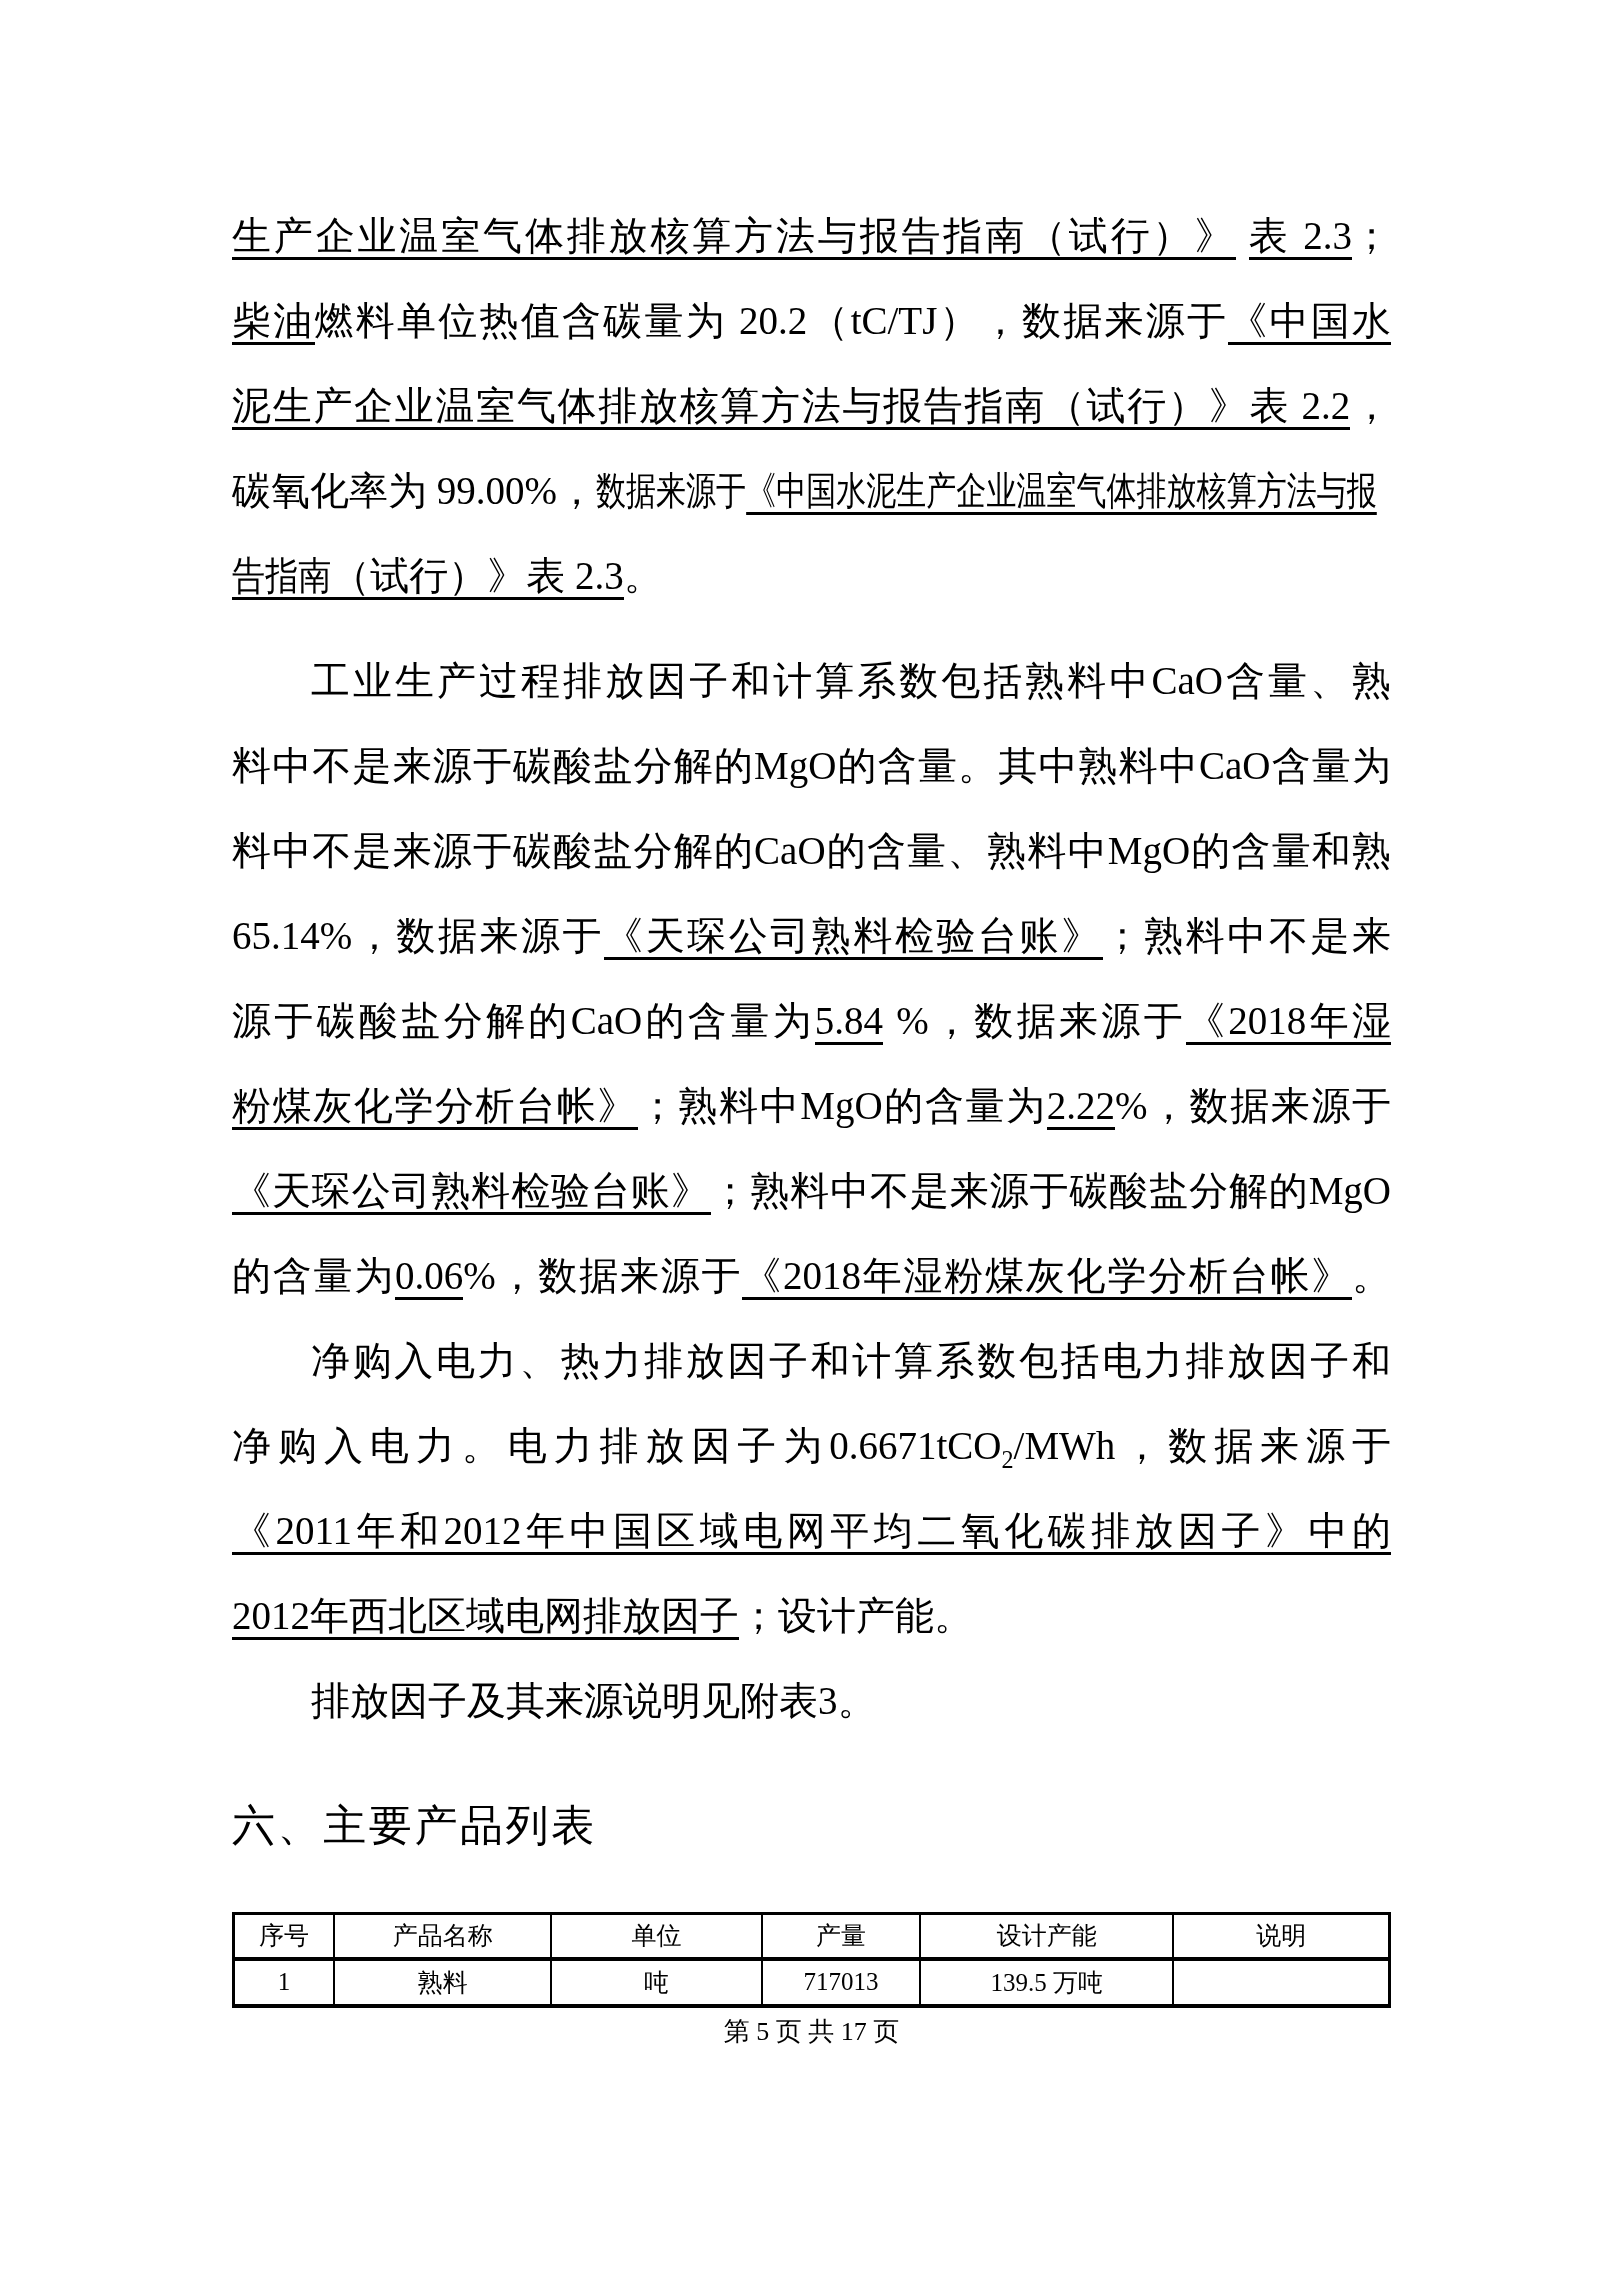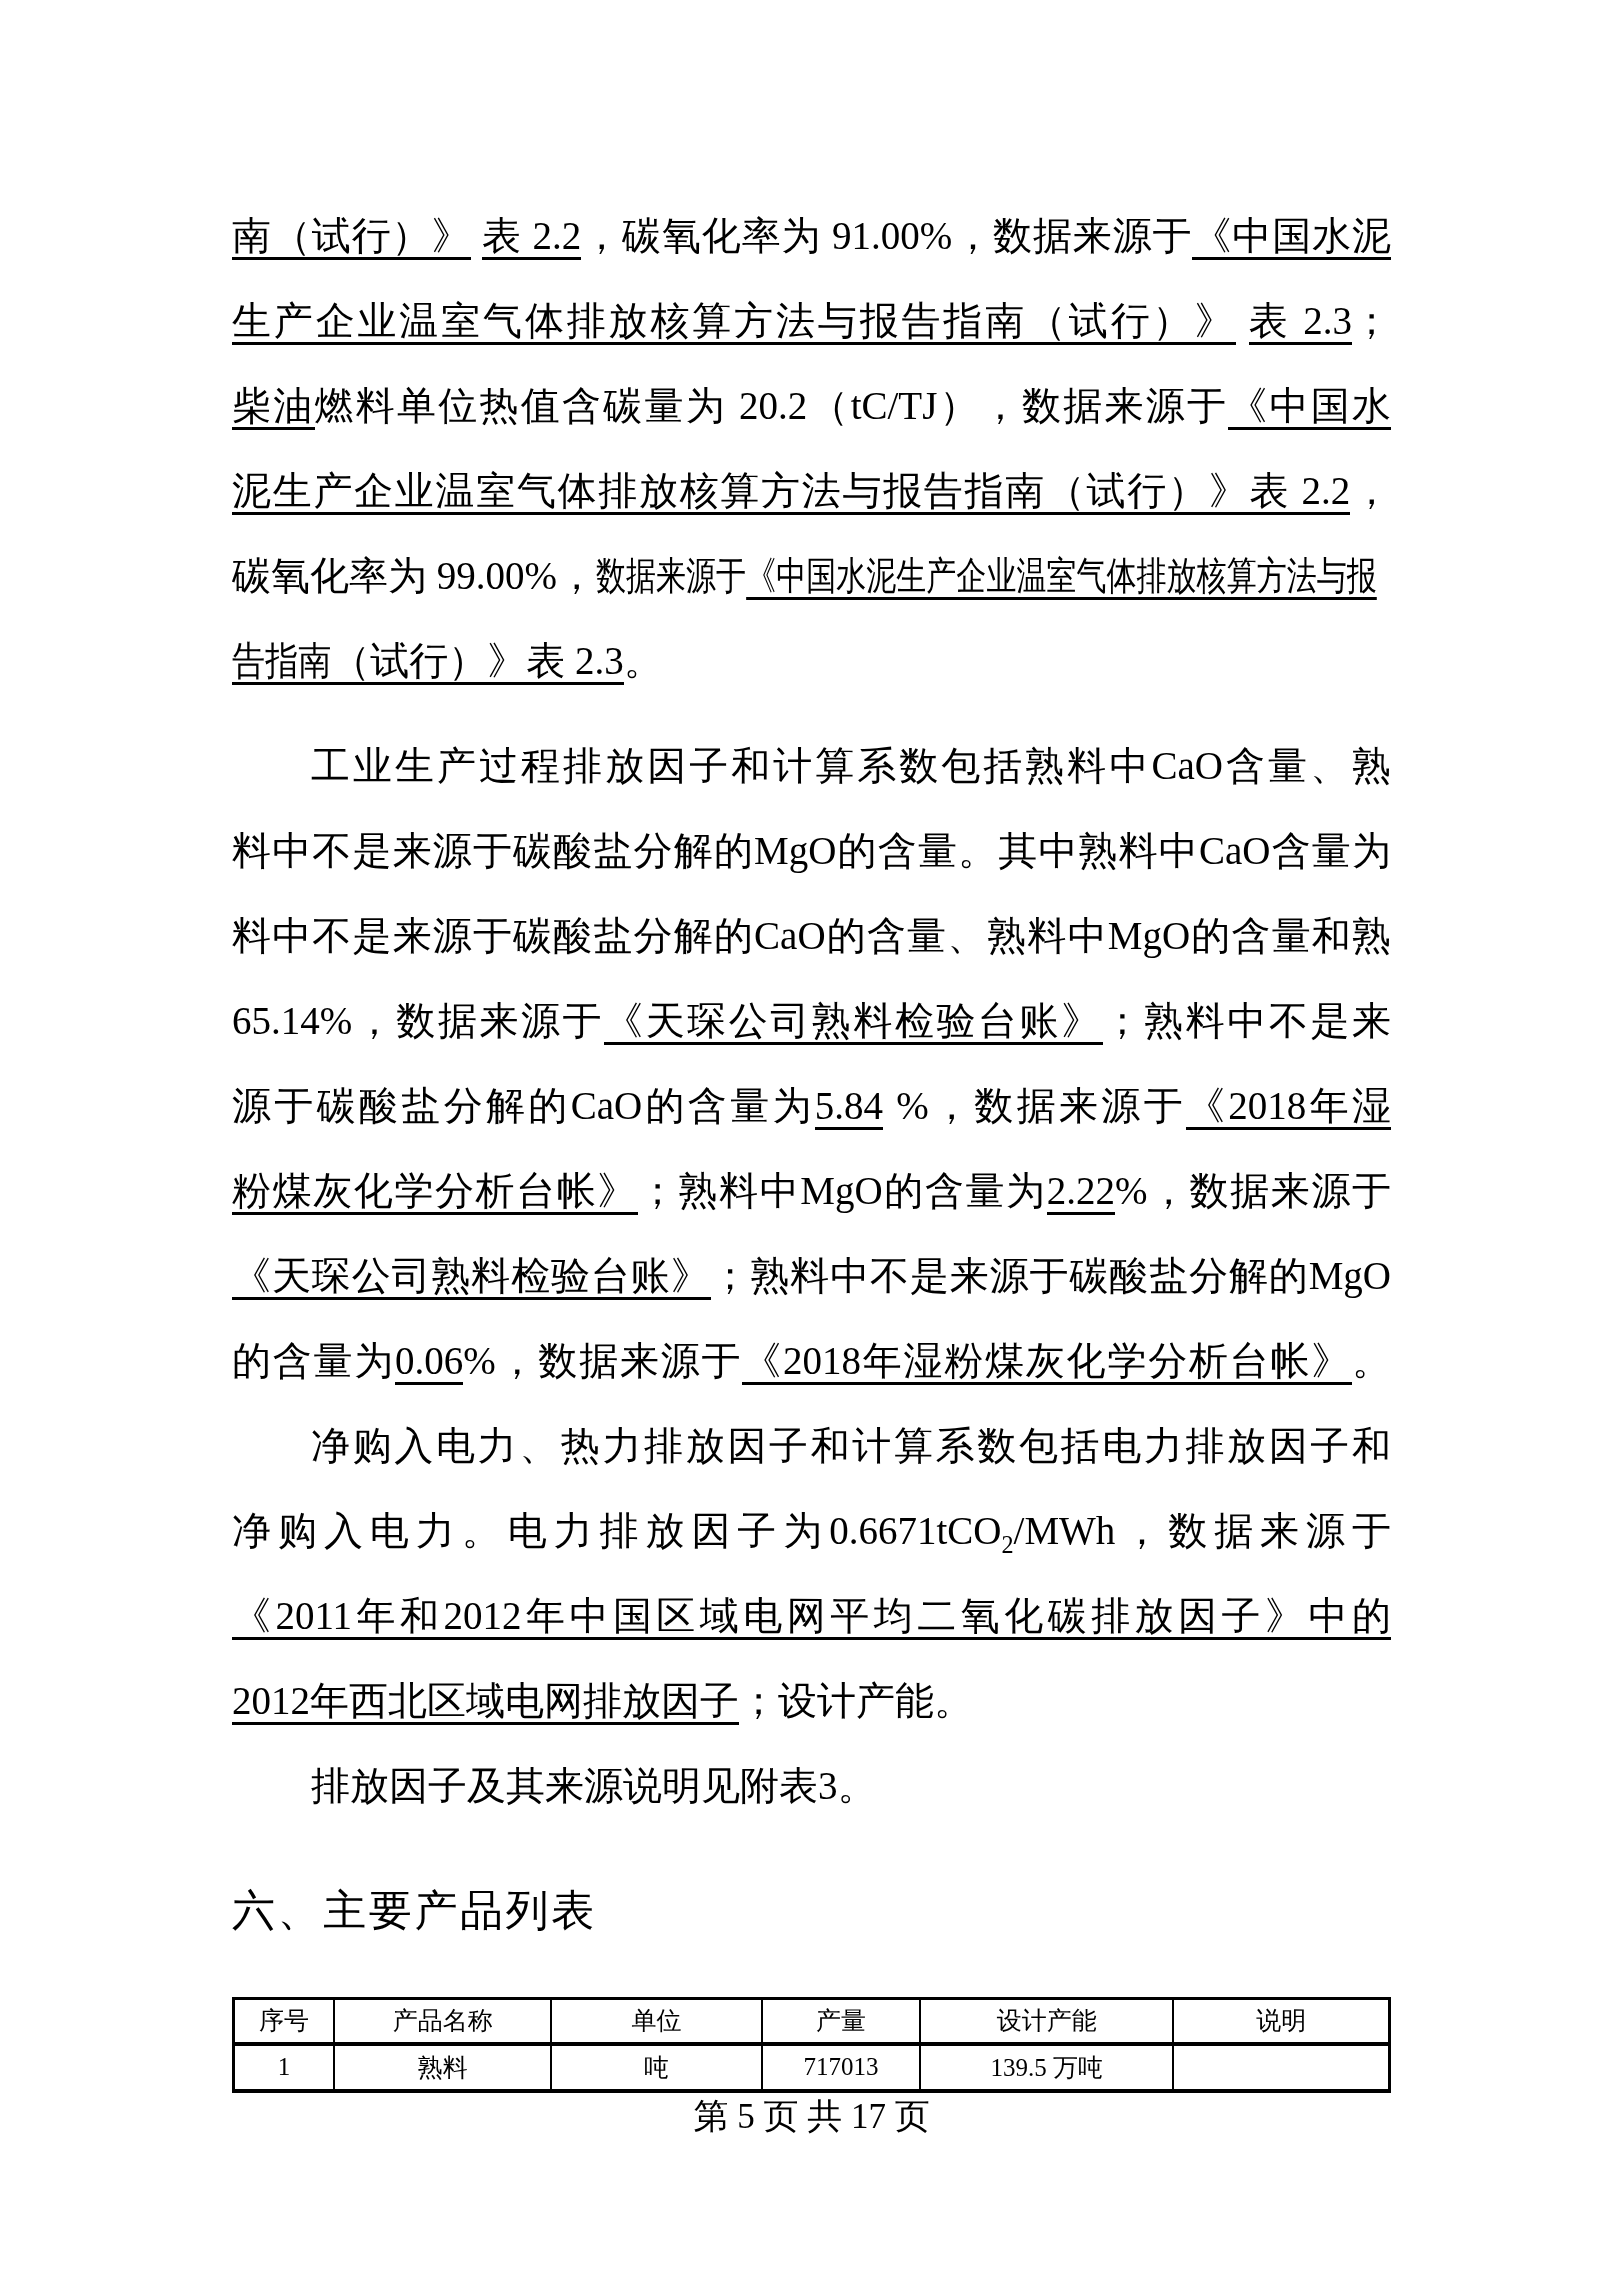--- a/index.html
+++ b/index.html
@@ -37,29 +37,28 @@
     border:3.3px solid #000;border-bottom:4.6px solid #000;
   }
   table.products td{
     border:2.6px solid #000;
     padding:0;vertical-align:middle;
     overflow:hidden;
   }
   table.products thead td{height:42px;border-bottom:4.6px solid #000;}
   table.products tbody td{height:43px;}
   .page-footer{
-    text-align:center;font-size:35px;line-height:37px;margin-top:5.2px;
+    text-align:center;font-size:26px;line-height:37px;margin-top:5.2px;
   }
 </style>
 </head>
 <body>
 
 <div class="page">
   <div class="doc-body" id="doc-body">
-      <div class="line j"><span class="u">南（试行）》</span><span> </span><span class="u">表 2.2</span><span>，碳氧化率为 91.00%，数据来源于</span><span class="u">《中国水泥</span></div>
       <div class="line j"><span class="u">生产企业温室气体排放核算方法与报告指南（试行）》</span><span> </span><span class="u">表 2.3</span><span>；</span></div>
       <div class="line j"><span class="u">柴油</span><span>燃料单位热值含碳量为 20.2（tC/TJ），数据来源于</span><span class="u">《中国水</span></div>
       <div class="line j"><span class="u">泥生产企业温室气体排放核算方法与报告指南（试行）》</span><span class="u">表 2.2</span><span>，</span></div>
       <div class="line"><span>碳氧化率为 99.00%，</span><span class="cxA"><span>数据来源于</span><span class="u">《中国水泥生产企业温室气体排放核算方法与报</span></span></div>
       <div class="line"><span class="cxB"><span class="u">告指南</span></span><span class="u">（试行）》</span><span class="u">表 2.3</span><span>。</span></div>
       <div class="line j ind ps"><span>工业生产过程排放因子和计算系数包括熟料中CaO含量、熟</span></div>
       <div class="line j"><span>料中不是来源于碳酸盐分解的MgO的含量。其中熟料中CaO含量为</span></div>
       <div class="line j"><span>料中不是来源于碳酸盐分解的CaO的含量、熟料中MgO的含量和熟</span></div>
       <div class="line j"><span>65.14%，数据来源于</span><span class="u">《天琛公司熟料检验台账》</span><span>；熟料中不是来</span></div>
       <div class="line j"><span>源于碳酸盐分解的CaO的含量为</span><span class="u">5.84</span><span> %，数据来源于</span><span class="u">《2018年湿</span></div>

